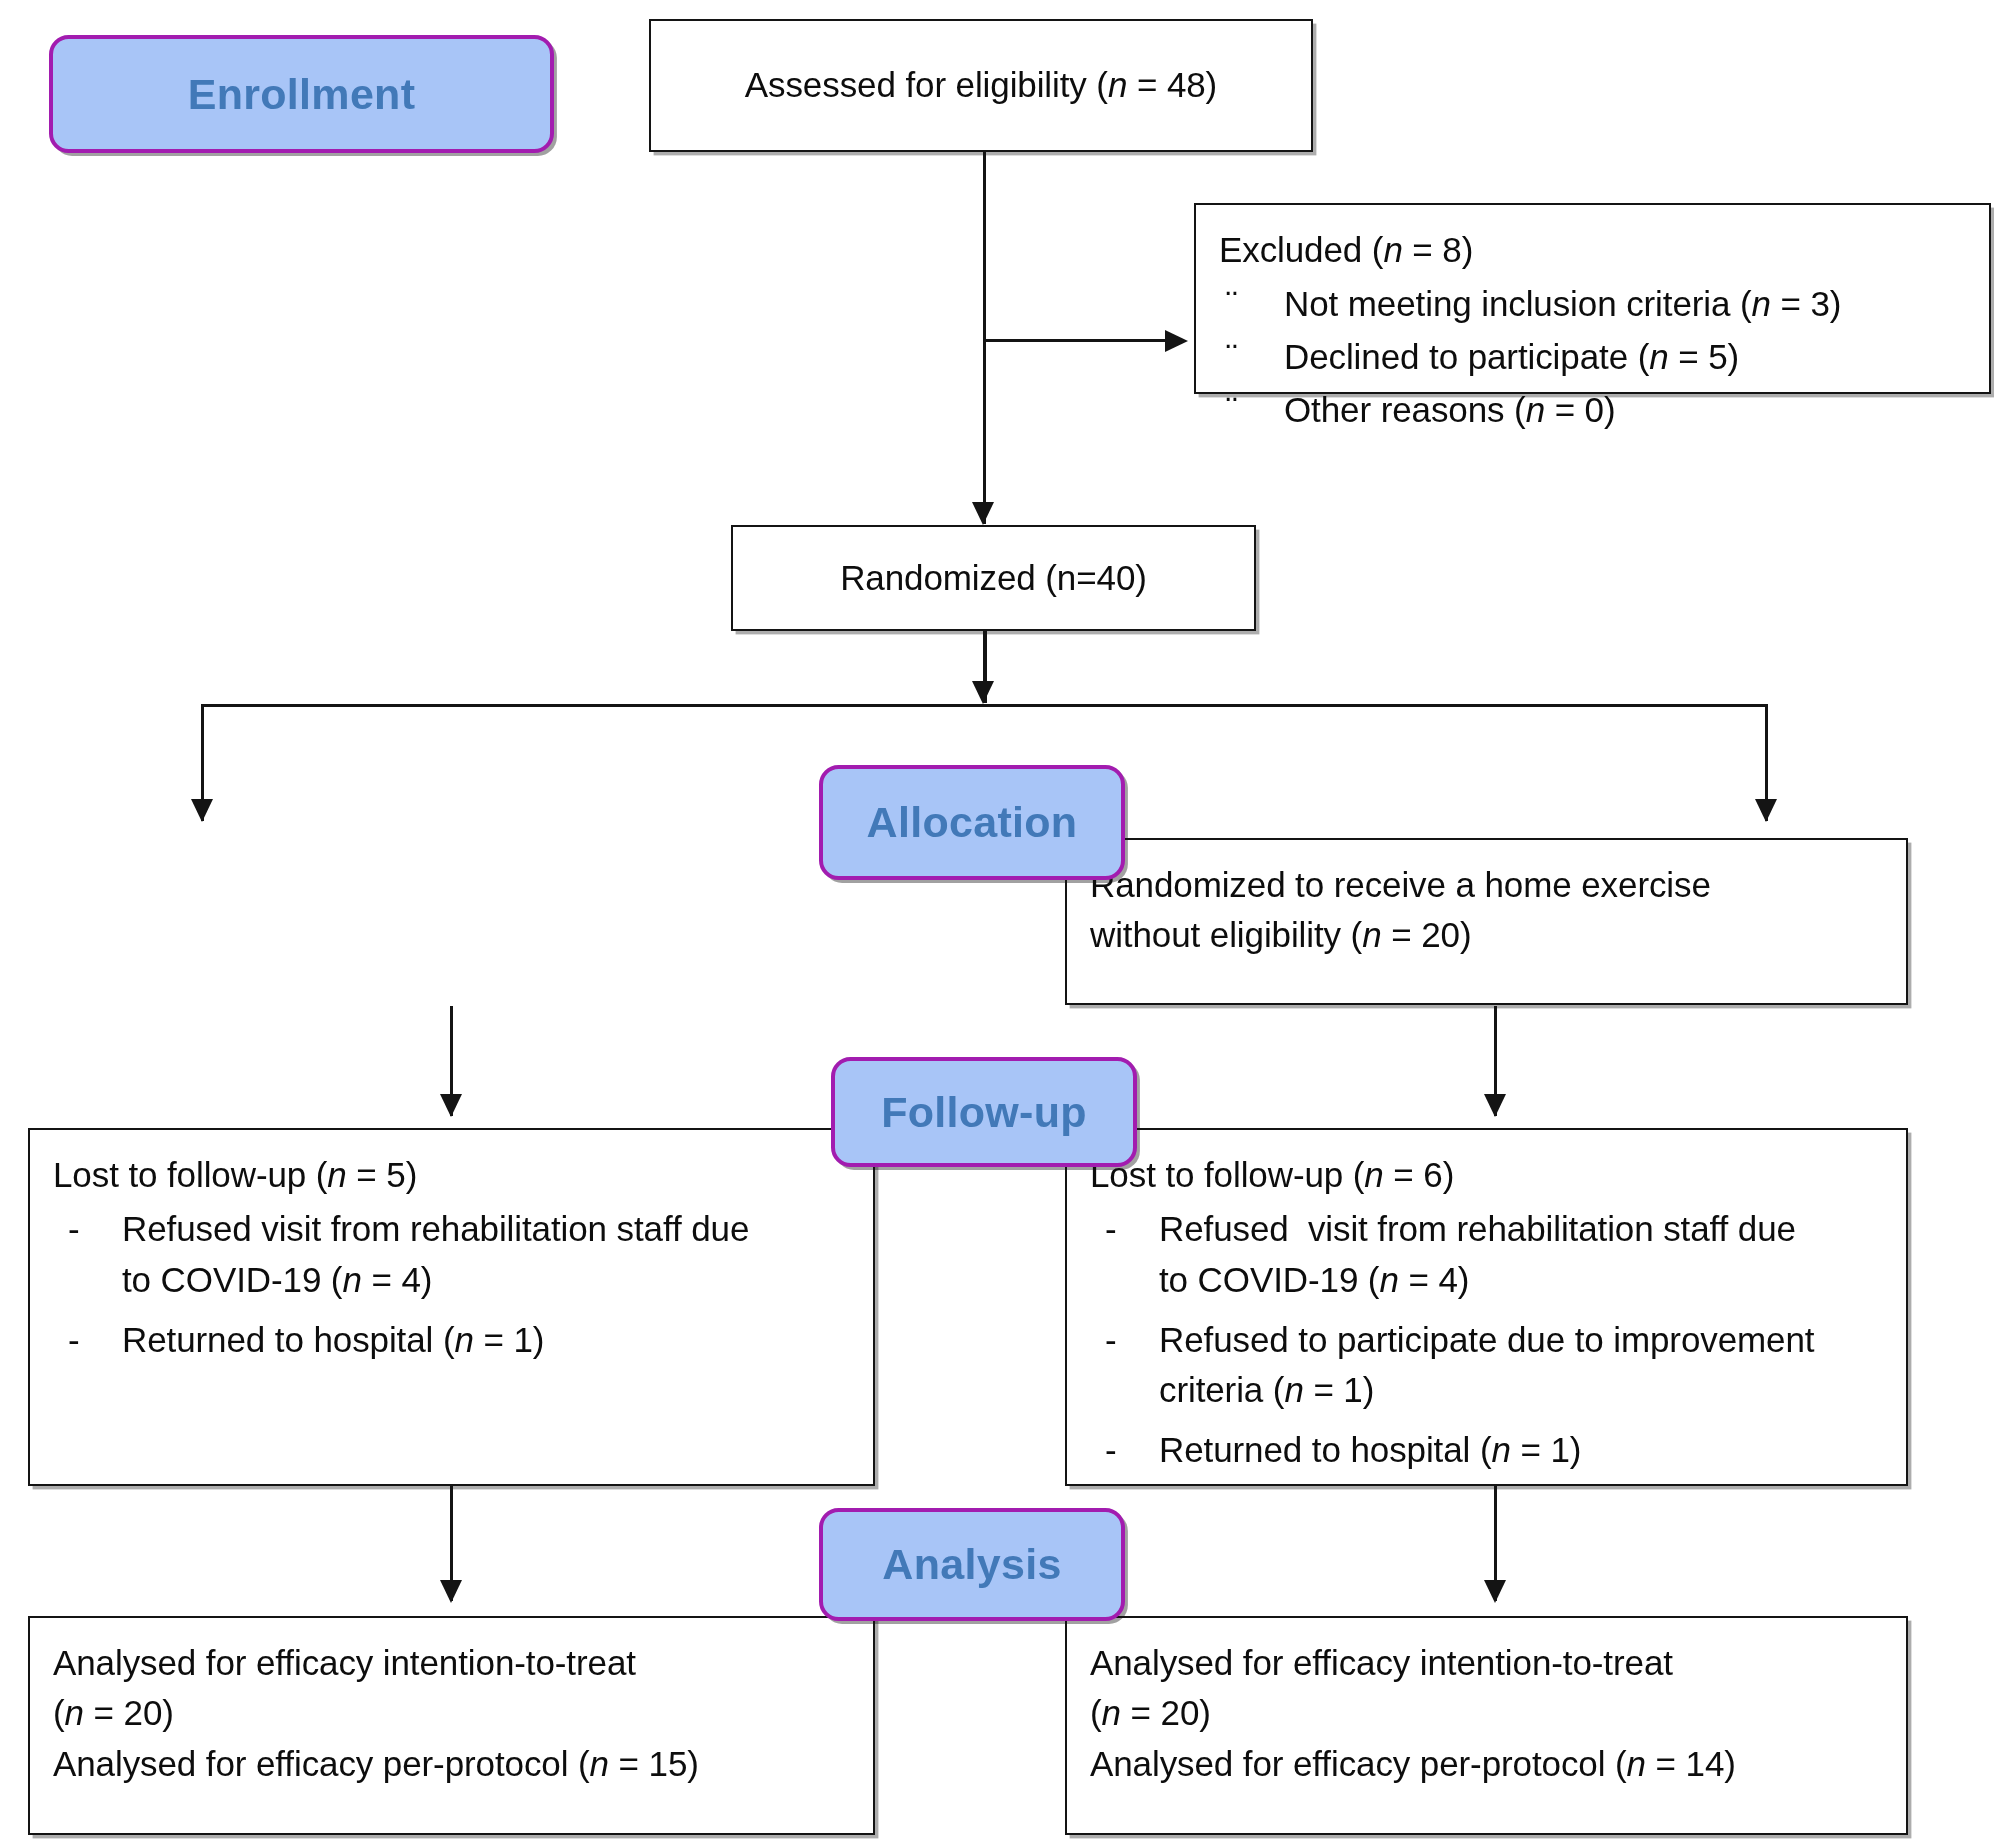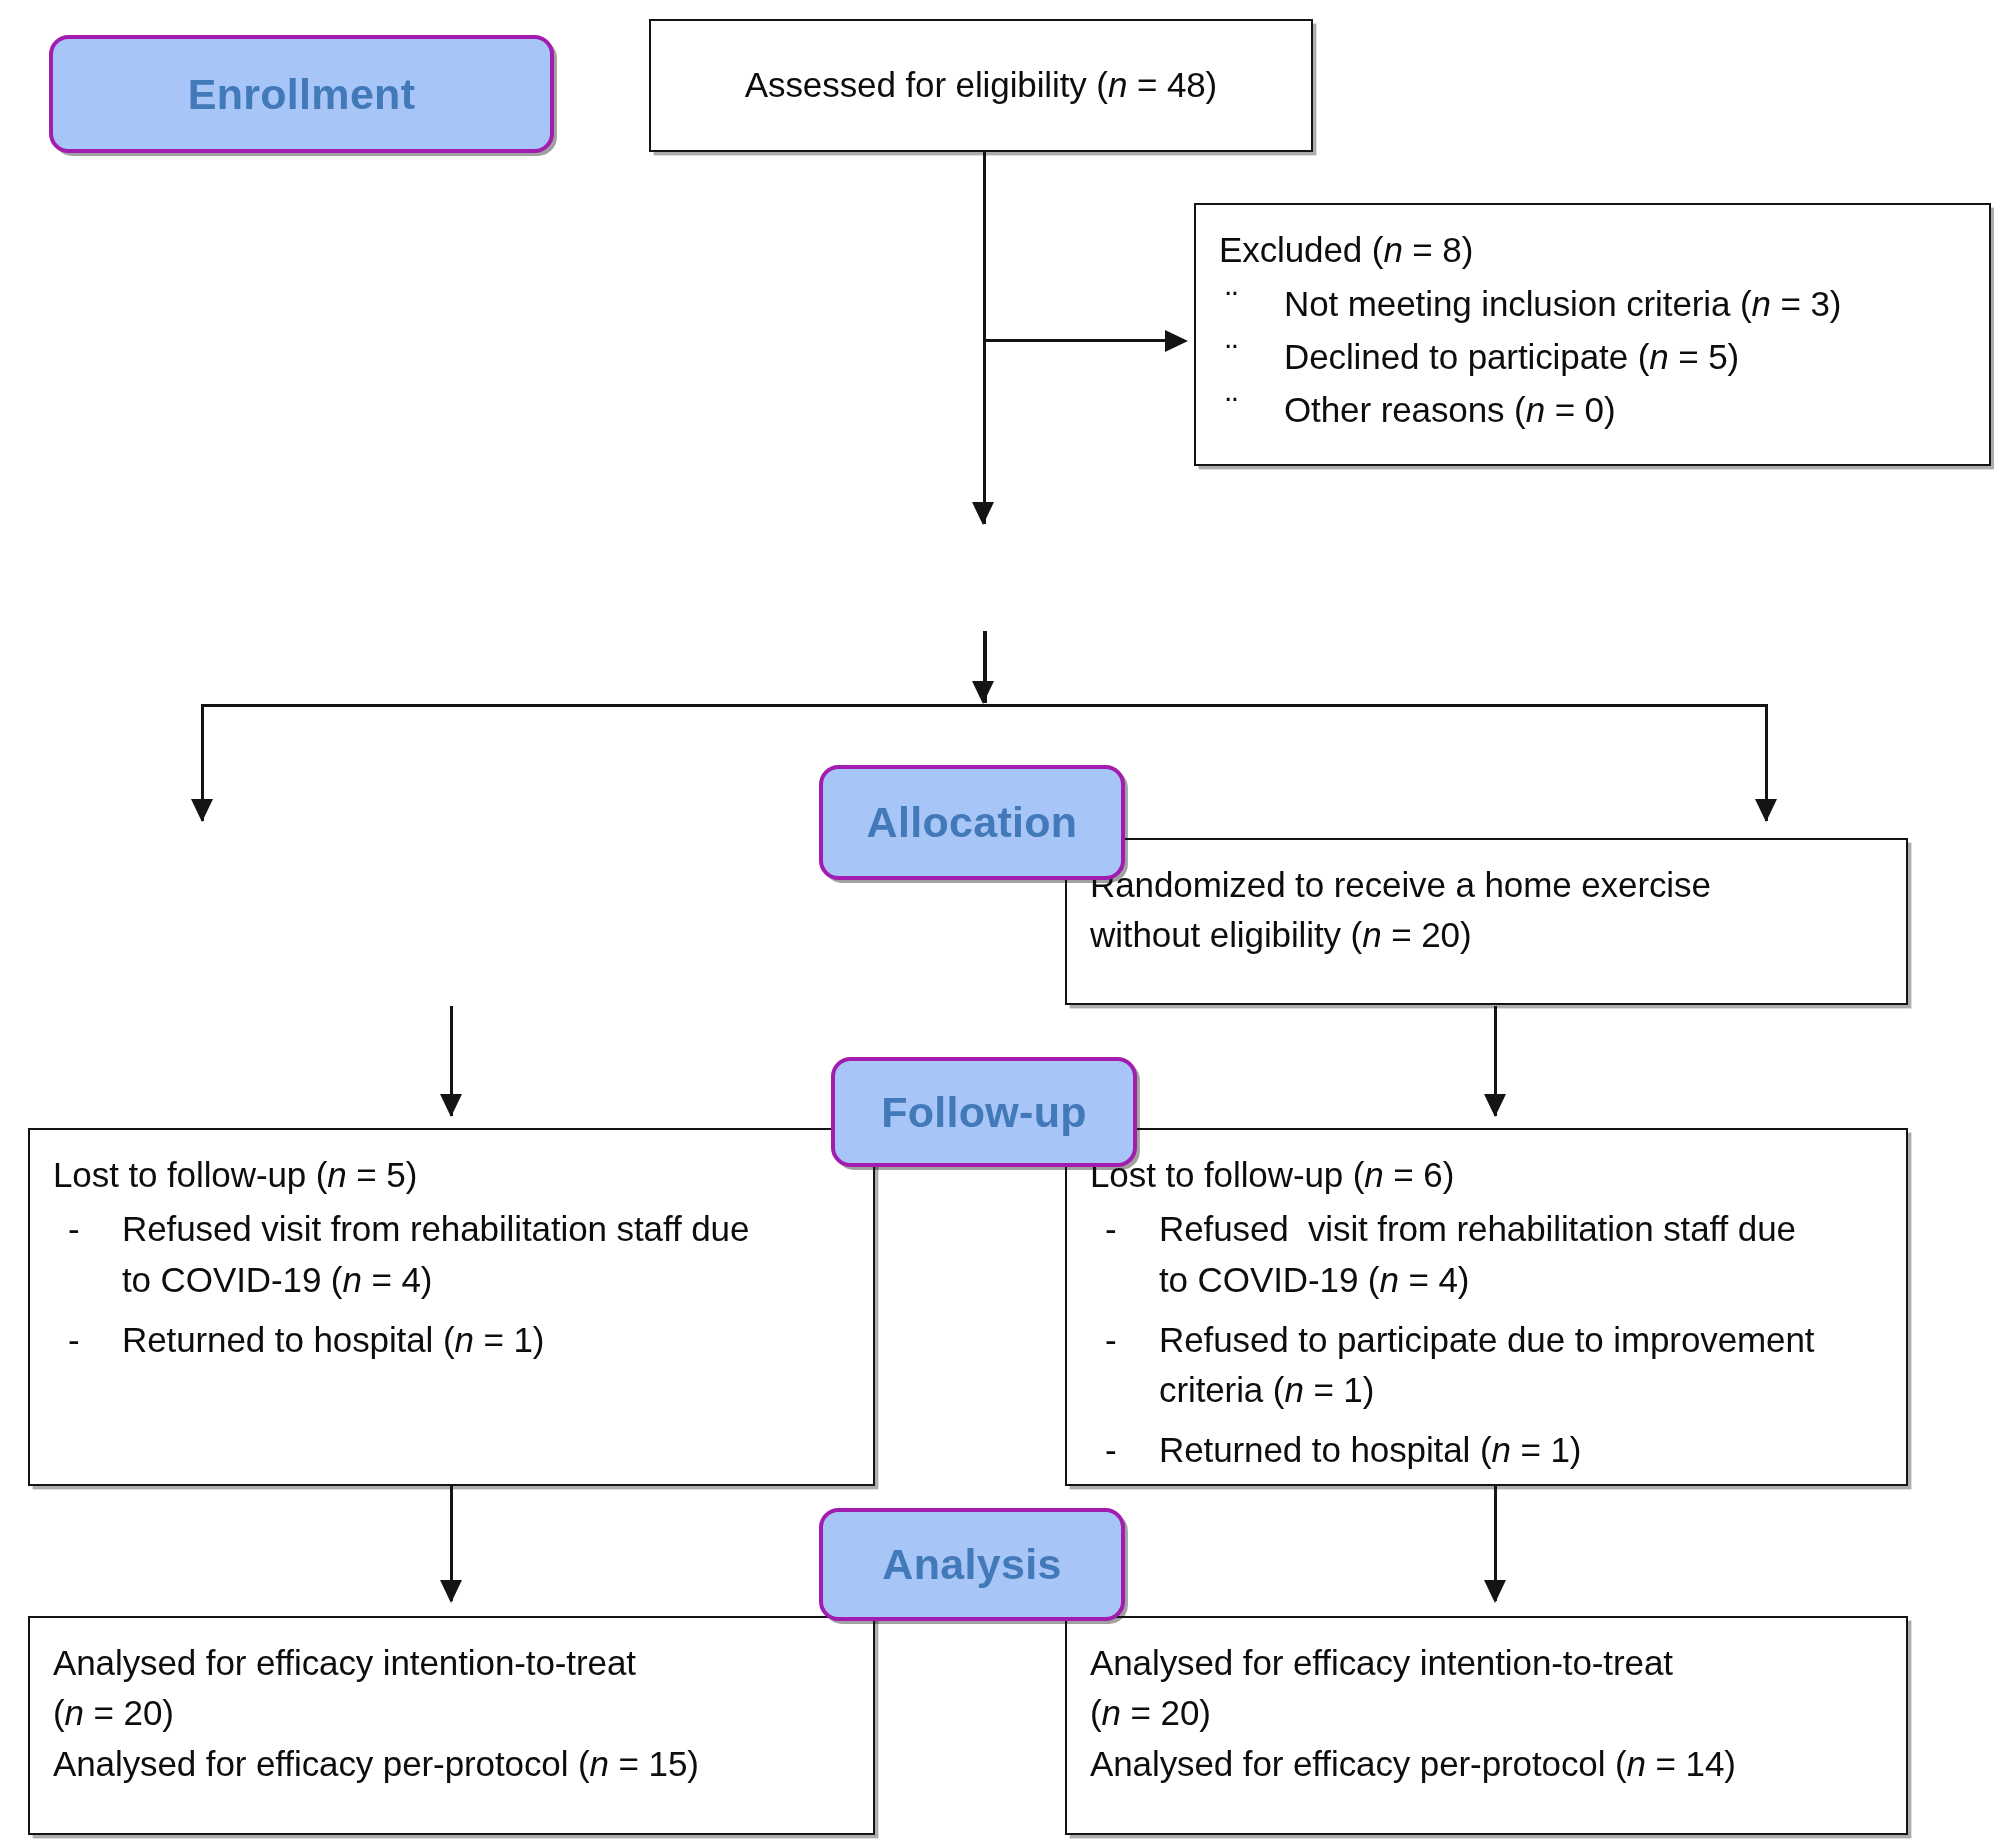--- a/index.html
+++ b/index.html
@@ -135,37 +135,42 @@
       <span><span>Assessed for eligibility  (</span><span class="ital">n</span><span> = 48)</span></span>
     </div>
   </div>
 
   <div class="vline" style="left:983px; top:151px; height:373px;"></div>
   <div class="arrow-down" style="left:972px; top:502px;"></div>
 
   <div class="hline" style="left:983px; top:339px; width:191px;"></div>
   <div class="arrow-right" style="left:1165px; top:330px;"></div>
 
-  <div class="fbox" style="left:1194px; top:203px; width:797px; height:263px;">
+  <div class="fbox" style="left:1194px; top:203px; width:797px; height:191px;">
     <div class="fbox-inner">
       <div><span>Excluded  (</span><span class="ital">n</span><span> = 8)</span></div>
       <ul class="blist">
         <li>
           <span class="mark">¨</span><span>Not meeting inclusion criteria (</span><span class="ital">n</span><span> = 3)</span>
         </li>
         <li>
           <span class="mark">¨</span><span>Declined to participate (</span><span class="ital">n</span><span> = 5)</span>
         </li>
         <li>
           <span class="mark">¨</span><span>Other reasons (</span><span class="ital">n</span><span> = 0)</span>
         </li>
       </ul>
     </div>
   </div>
 
+  <div class="fbox" style="left:731px; top:525px; width:525px; height:106px;">
+    <div class="fbox-inner center">
+      <span>Randomized (n=40)</span>
+    </div>
+  </div>
 
   <div class="vline" style="left:983px; top:631px; width:3.5px; height:72px;"></div>
   <div class="arrow-down" style="left:972px; top:681px;"></div>
 
   <div class="hline" style="left:201px; top:704px; width:1567px;"></div>
   <div class="vline" style="left:201px; top:704px; height:117px;"></div>
   <div class="arrow-down" style="left:191px; top:799px;"></div>
   <div class="vline" style="left:1765px; top:704px; height:117px;"></div>
   <div class="arrow-down" style="left:1755px; top:799px;"></div>
 

